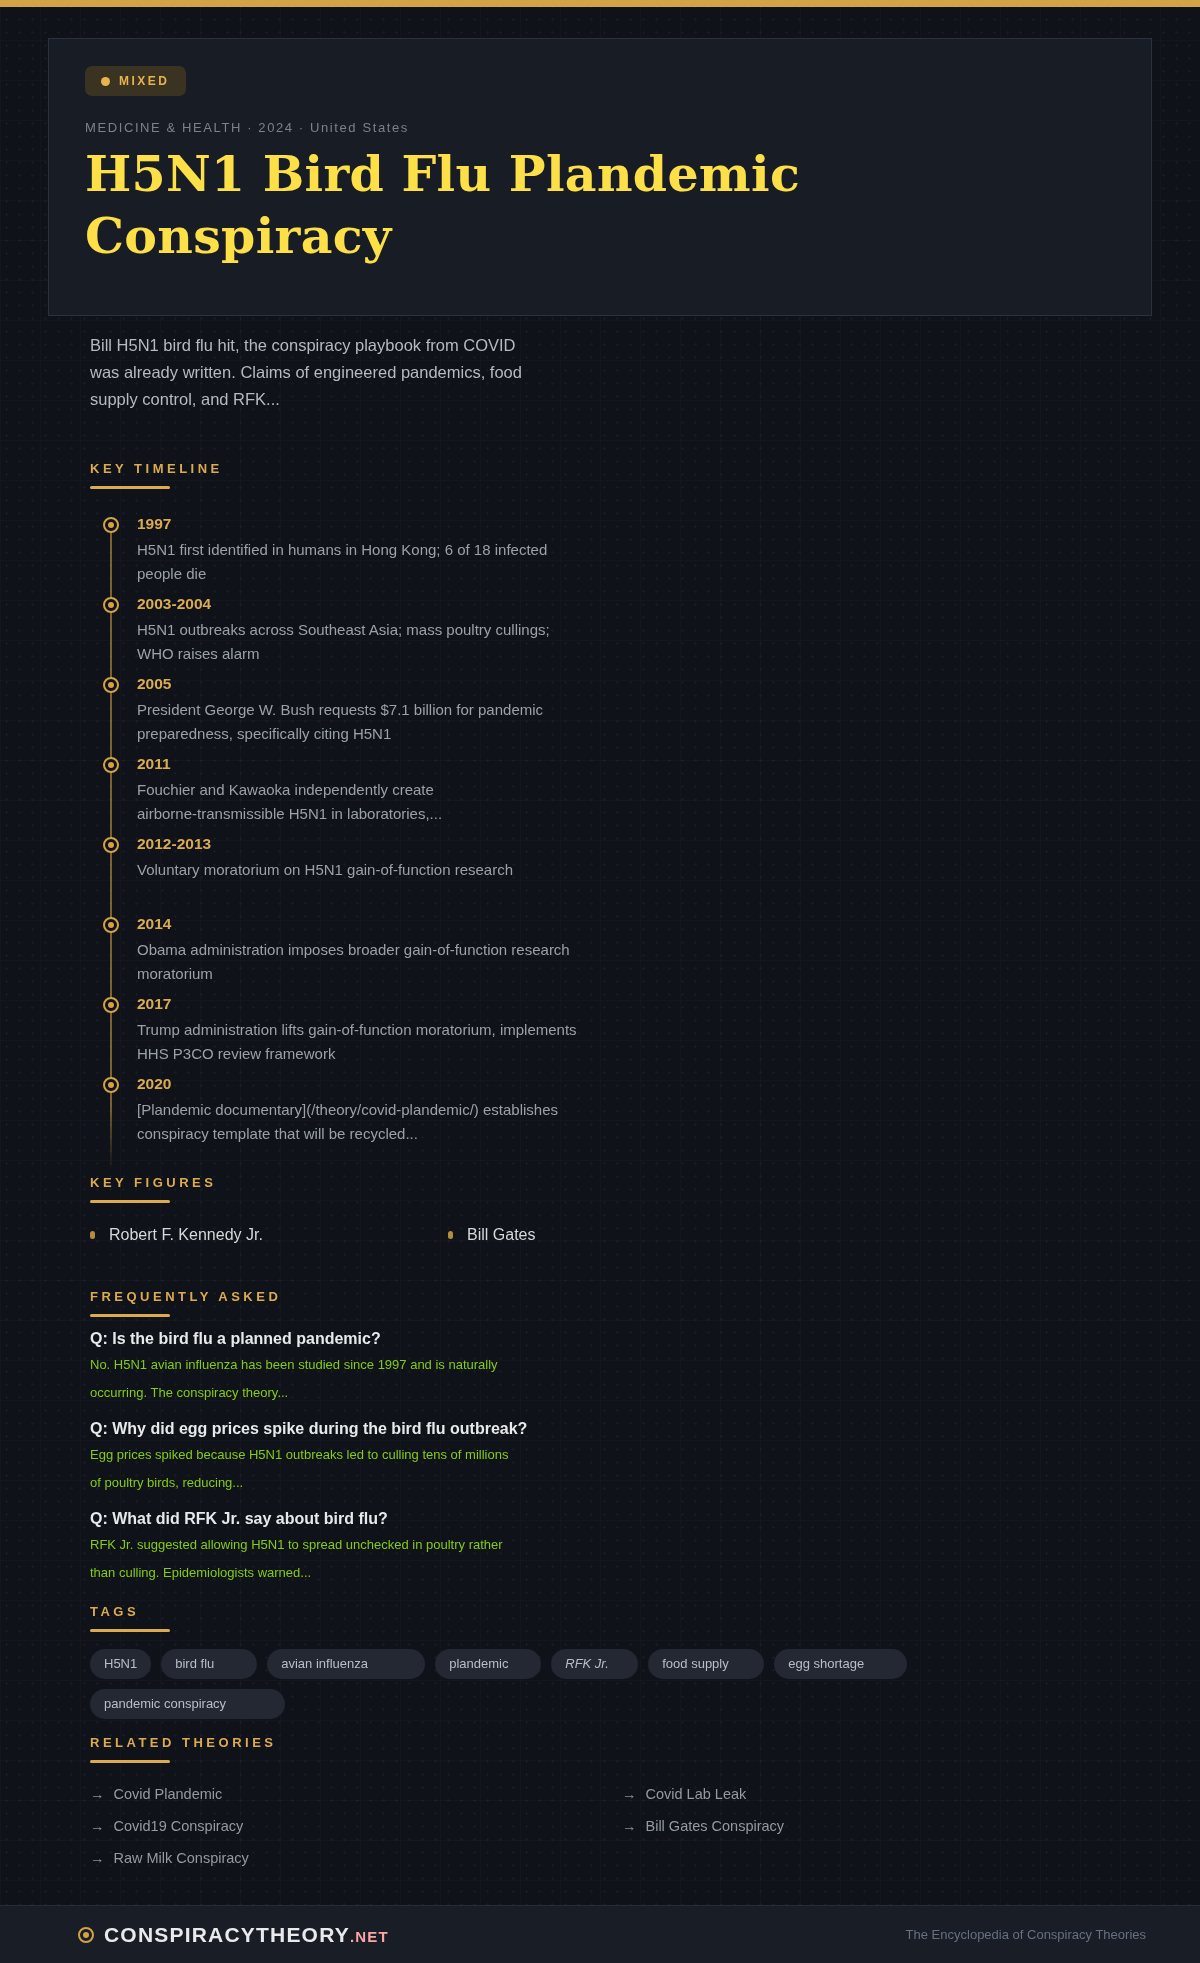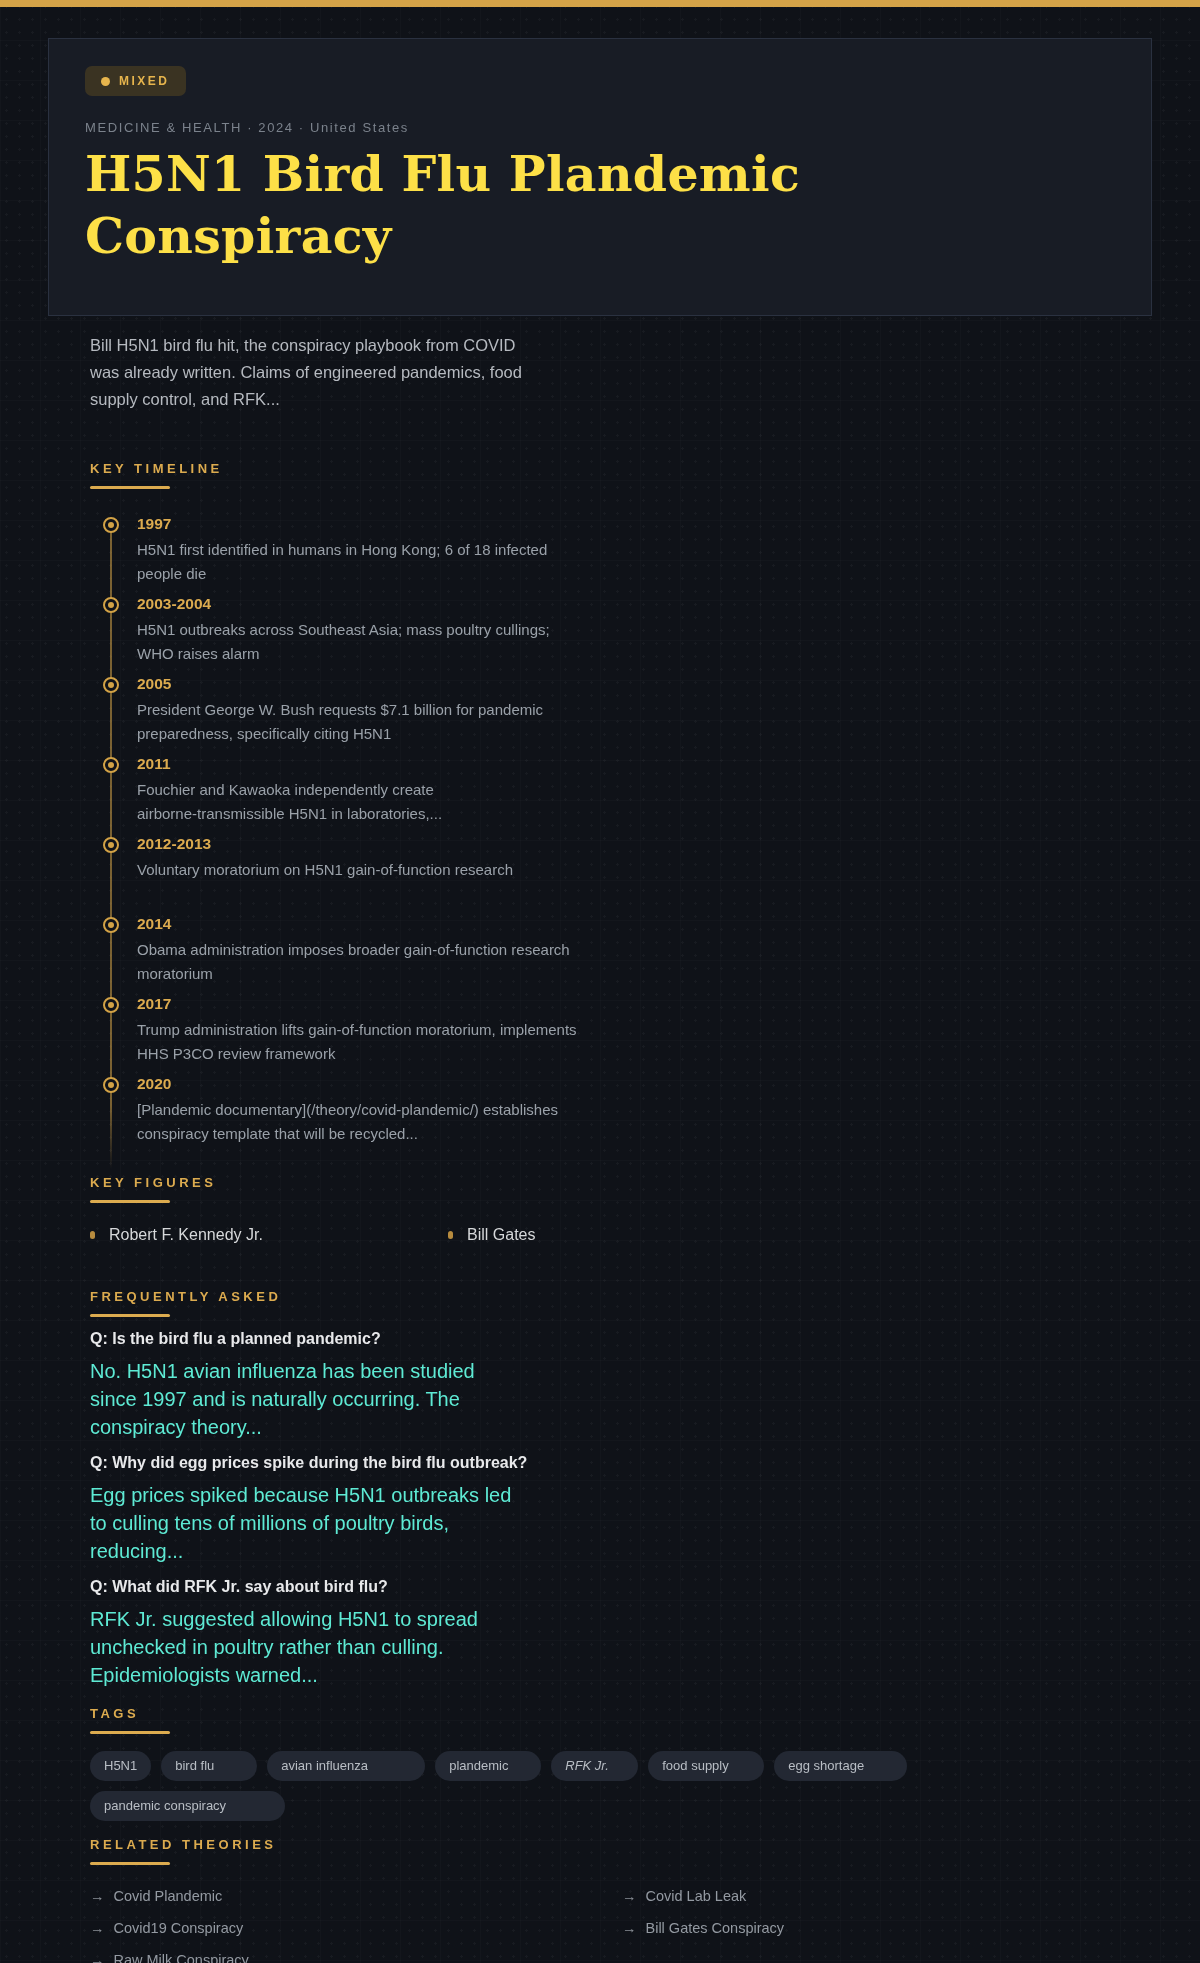--- a/index.html
+++ b/index.html
@@ -74,21 +74,21 @@
   .sec-figures{margin-top:20px;}
   .figures{margin-top:22px;display:grid;grid-template-columns:358px 358px;list-style:none;}
   .fig{display:flex;align-items:center;gap:14px;font-size:16px;color:#d6d8da;line-height:20px;}
   .fig-bullet{width:5px;height:8px;border-radius:3px;background:#b78b3e;flex:0 0 auto;}
 
   
   .sec-faq{margin-top:44px;}
   .faq-item{margin-top:11px;}
   .faq-item + .faq-item{margin-top:8px;}
   .faq-q{font-size:16px;font-weight:700;color:#e8e9eb;line-height:20px;margin-top:12px;}
-  .faq-a{margin-top:8px;font-size:20px;line-height:28px;color:#5eead4;max-width:430px;}
+  .faq-a{margin-top:2px;font-size:13px;line-height:28px;color:#84cc16;max-width:430px;}
 
   
   .sec-tags{margin-top:17px;}
   .tags{margin-top:17px;display:flex;flex-wrap:wrap;gap:10px;max-width:860px;}
   .tag{
     font-size:13px;line-height:16px;padding:7px 14px;box-sizing:border-box;
     background:#232833;color:#b9bec5;border-radius:16px;cursor:pointer;
     text-align:left;
   }
   .tag:nth-of-type(1){min-width:60px;}
@@ -109,21 +109,21 @@
   
   footer{
     margin-top:auto;height:58px;background:var(--footer-bg);
     border-top:1px solid #272d38;
     display:flex;align-items:center;justify-content:space-between;
     padding:0 54px 0 78px;box-sizing:border-box;
   }
   .brand{display:flex;align-items:center;gap:10px;cursor:pointer;}
   .eye{width:12px;height:12px;border:2px solid var(--accent);border-radius:50%;position:relative;display:inline-block;}
   .eye::after{content:"";position:absolute;inset:3px;background:var(--accent);border-radius:50%;}
-  .brand-name{font-size:16px;font-weight:700;letter-spacing:1.2px;color:#e9eaec;}
+  .brand-name{font-size:21px;font-weight:700;letter-spacing:1.2px;color:#e9eaec;}
   .brand-tld{font-size:15px;font-weight:700;letter-spacing:1.2px;color:#fca5a5;}
   .tagline{font-size:13px;color:#667080;}
 </style>
 </head>
 <body>
 
 <div class="topbar"></div>
 
 <header class="card">
   <div class="badge">

